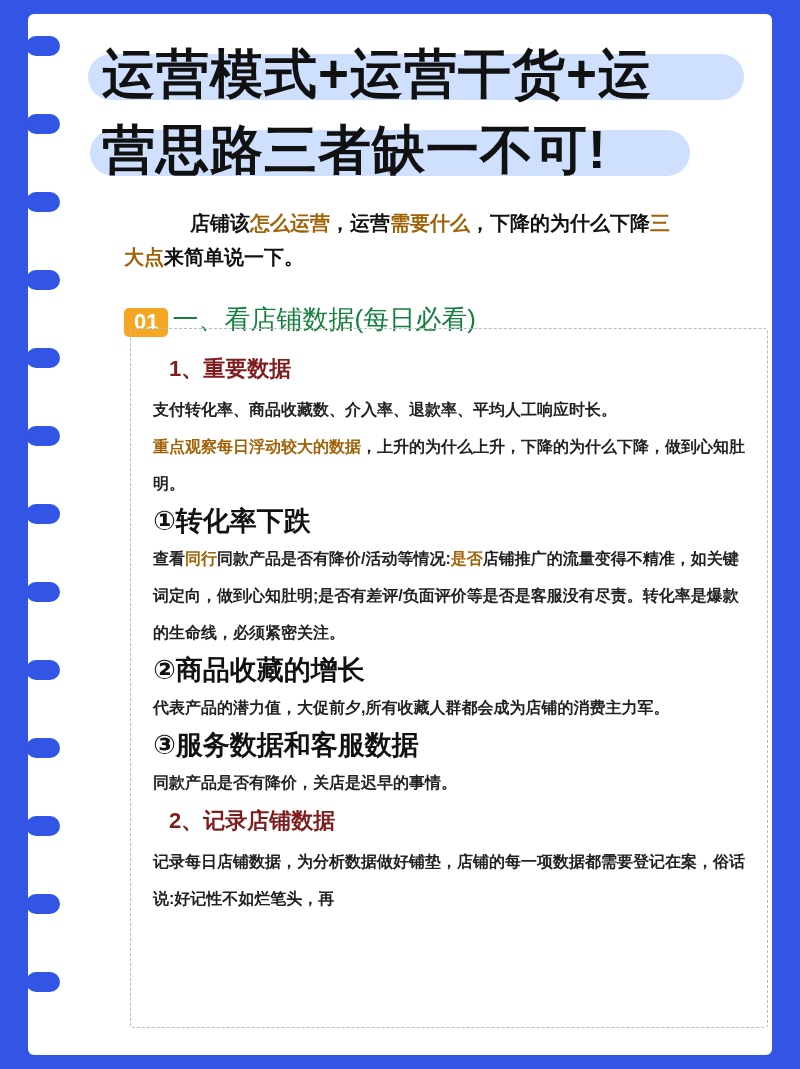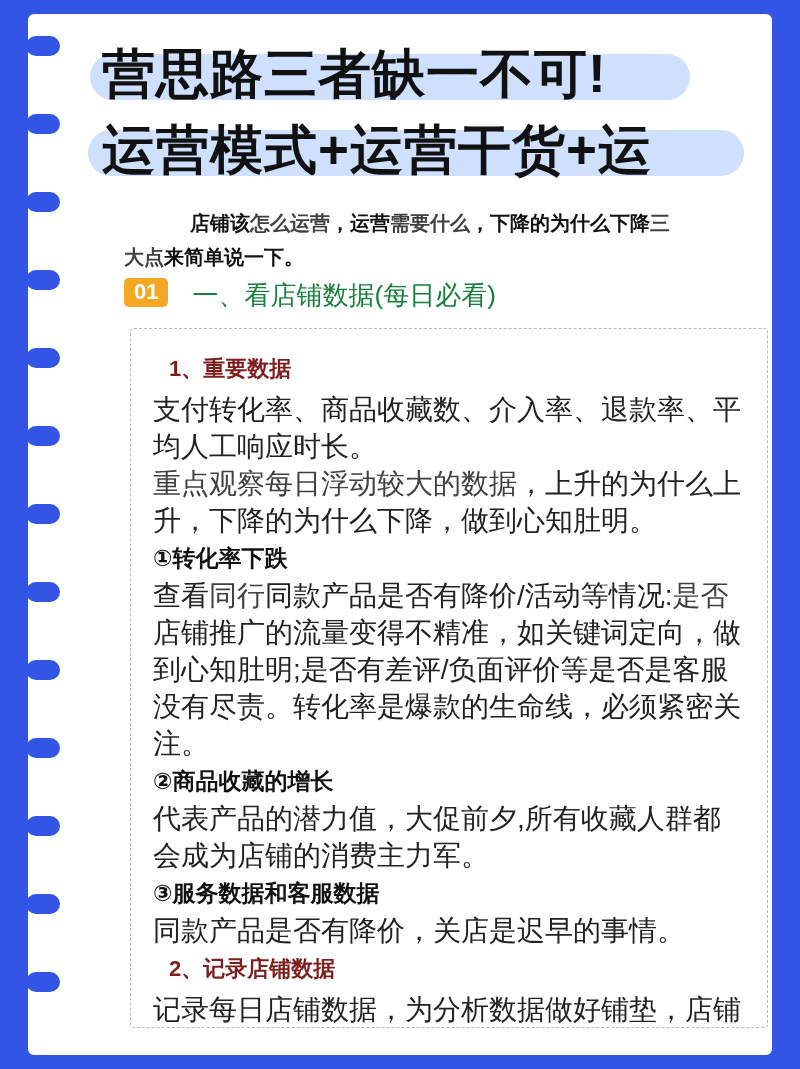--- a/index.html
+++ b/index.html
@@ -86,30 +86,30 @@
     left: 96px;
     top: 192px;
     width: 612px;
     font-size: 20px;
     font-weight: bold;
     line-height: 34px;
     color: #111111;
     text-align: left;
   }
   .lead .center { display: block; text-align: center; }
-  .red { color: #404040; }
+  .red { color: #a16207; }
 
   
   .section-head {
     position: absolute;
     left: 96px;
-    top: 264px;
+    top: 288px;
     display: flex;
-    align-items: flex-start;
-    gap: 24px;
+    align-items: flex-end;
+    gap: 4px;
   }
   .badge {
     background: #f5a623;
     color: #ffffff;
     font-size: 22px;
     font-weight: bold;
     padding: 3px 10px 4px 10px;
     border-radius: 5px;
     line-height: 1;
   }
@@ -134,47 +134,48 @@
     overflow: hidden;
   }
   .sub-head {
     font-size: 22px;
     font-weight: bold;
     color: #7f1d1d;
     margin: 4px 0 6px 16px;
     line-height: 32px;
   }
   .para {
-    font-size: 28px;
+    font-size: 16px;
     color: #222222;
     line-height: 37px;
     margin: 0 0 0 0;
+    font-weight: bold;
   }
   .item-head {
-    font-size: 23px;
+    font-size: 27px;
     font-weight: bold;
     color: #111111;
     line-height: 38px;
   }
 </style>
 </head>
 <body>
 
 <div class="page">
 
   <div class="card">
 
     <div class="title-wrap">
       <span class="title-line">
+        <span class="hl hl1"></span>
+        <span>运营模式+运营干货+运</span>
+      </span>
+      <span class="title-line">
         <span class="hl hl2"></span>
         <span>营思路三者缺一不可!</span>
-      </span>
-      <span class="title-line">
-        <span class="hl hl1"></span>
-        <span>运营模式+运营干货+运</span>
       </span>
     </div>
 
     <div class="lead">
       <span class="center"><span>店铺该</span><span class="red">怎么运营</span><span>，运营</span><span class="red">需要什么</span><span>，下降的为什么下降</span><span class="red">三</span></span>
       <span><span class="red">大点</span><span>来简单说一下。</span></span>
     </div>
 
     <div class="section-head">
       <span class="badge">01</span>

